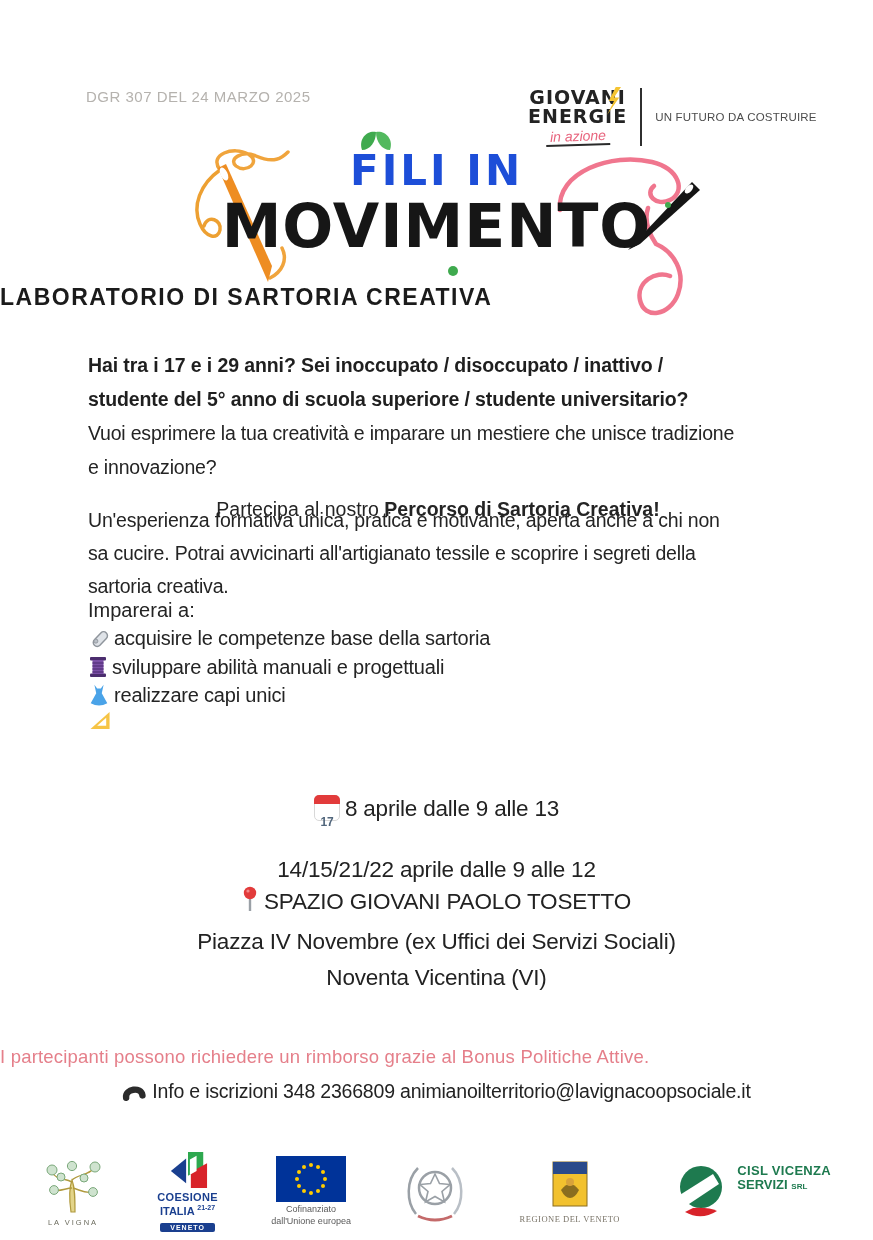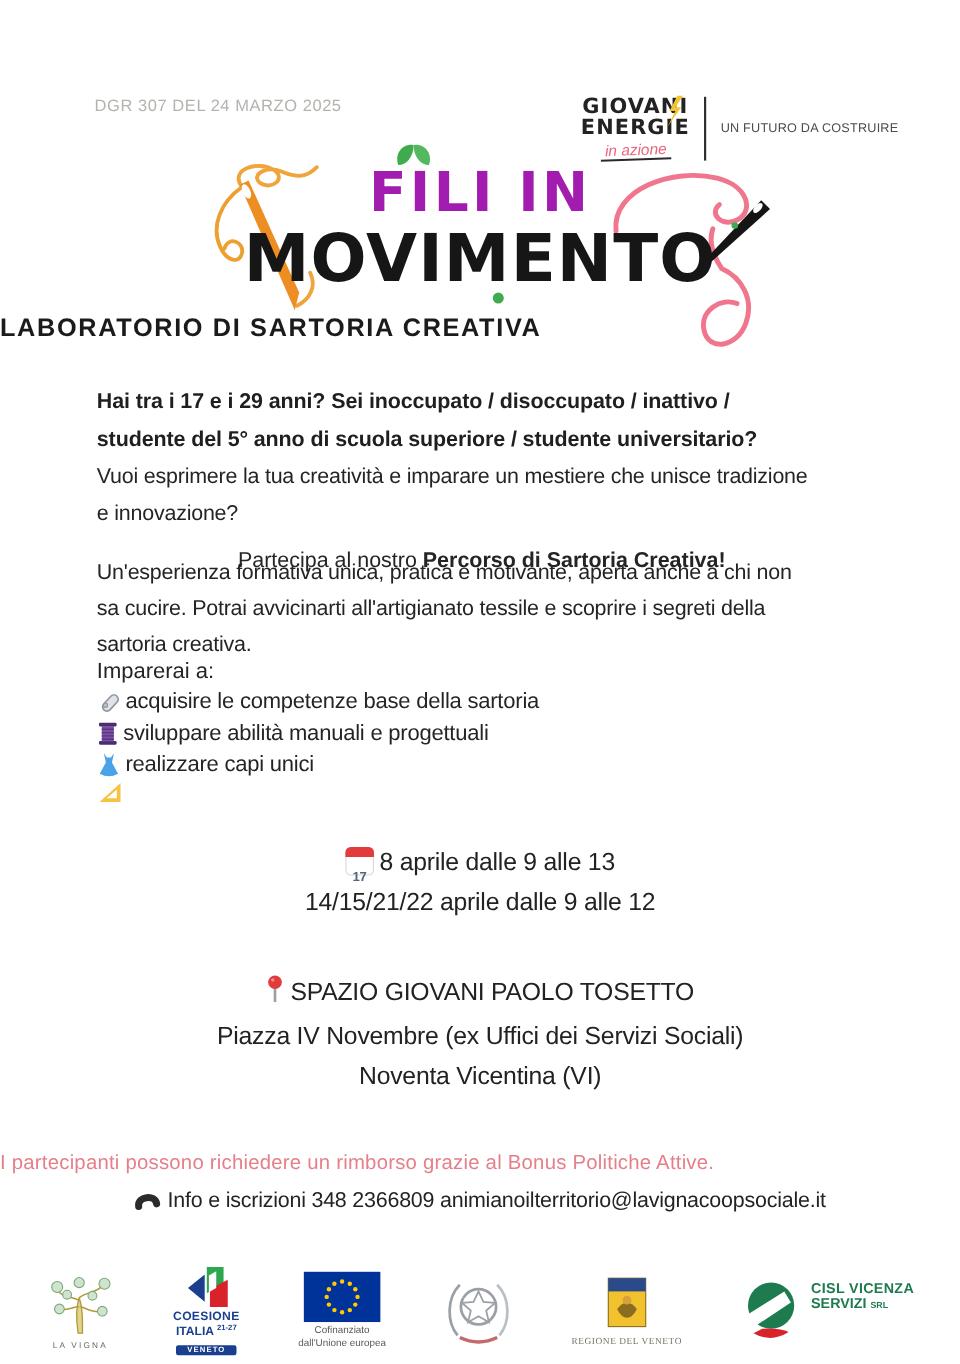--- a/index.html
+++ b/index.html
@@ -15,21 +15,21 @@
   .brand { left:528px; top:88px; display:flex; align-items:center; gap:13px; }
   .brand-text { position:relative; text-align:center; line-height:1.02; }
   .brand-l1,.brand-l2 { font-family:"DejaVu Sans", sans-serif; font-weight:bold; font-size:19px; color:#232323; letter-spacing:1px; }
   .brand-bolt { position:absolute; right:6px; top:-2px; }
   .brand-script { display:inline-block; margin-top:2px; font-style:italic; font-size:14px; color:#e8657e; border-bottom:2px solid #2a2a2a; padding:0 4px 1px; transform:rotate(-2deg); }
   .brand-divider { width:2px; height:58px; background:#2f2f2f; }
   .brand-tagline { font-size:11.5px; font-weight:normal; color:#4c4c4c; letter-spacing:.2px; }
 
   
   .title-wrap { left:0; top:146px; width:100%; text-align:center; }
-  .title-l1 { font-family:"DejaVu Sans", sans-serif; font-weight:800; font-size:50px; letter-spacing:3px; color:#a21caf; }
+  .title-l1 { font-family:"DejaVu Sans", sans-serif; font-weight:800; font-size:42px; letter-spacing:3px; color:#1d4ed8; }
   .title-l2 { font-family:"DejaVu Sans", sans-serif; font-weight:800; font-size:60px; letter-spacing:1px; color:#161616; margin-top:-4px; }
   .subtitle { left:0; top:284px; width:100%; font-size:23px; font-weight:bold; letter-spacing:1.5px; color:#1b1b1b; }
   .green-dot { left:448px; top:266px; width:10px; height:10px; border-radius:50%; background:#3faa4e; }
   .deco-left { left:190px; top:144px; }
   .deco-right { left:552px; top:148px; }
   .leaves { left:356px; top:128px; }
 
   
   .intro { left:88px; top:348px; width:700px; font-size:19.5px; line-height:34px; }
   .intro .b { font-weight:bold; white-space:nowrap; letter-spacing:-.1px; }
@@ -40,21 +40,21 @@
   .desc { left:88px; top:504px; width:720px; font-size:19.5px; line-height:33px; color:#242424; }
   .desc div { white-space:nowrap; letter-spacing:-.2px; }
 
   .skills { left:88px; top:596px; width:720px; font-size:20px; color:#242424; }
   .skills-heading { line-height:28px; }
   .skill-item { display:flex; align-items:center; gap:4px; line-height:28.5px; white-space:nowrap; letter-spacing:-.2px; }
   .skill-icon { flex:0 0 auto; display:inline-flex; }
 
   
   .schedule { left:0; top:766px; width:100%; text-align:center; font-size:22.5px; color:#222; }
-  .schedule .line { line-height:36px; letter-spacing:-.2px; }
+  .schedule .line { line-height:36px; letter-spacing:-.2px;margin-top:25px; }
   .cal { display:inline-block; width:26px; height:26px; background:#fff; border:1px solid #d8d8d8; border-radius:5px; position:relative; vertical-align:-5px; margin-right:5px; }
   .cal-top { position:absolute; top:-1px; left:-1px; right:-1px; height:9px; background:#e23b3b; border-radius:5px 5px 0 0; }
   .cal-day { position:absolute; top:8px; left:0; right:0; text-align:center; font-size:12px; font-weight:bold; color:#51667c; }
 
   .location { left:0; top:884px; width:100%; text-align:center; font-size:22.5px; color:#222; }
   .location .line { line-height:36px; letter-spacing:-.2px; }
 
   .bonus { left:0; top:1046px; width:100%; font-size:18.5px; color:#e57f8a; letter-spacing:.2px; }
   .contact { left:0; top:1080px; width:100%; text-align:center; font-size:19.5px; color:#232323; letter-spacing:-.2px; }
   .phone-icon { display:inline-block; vertical-align:-5px; margin-right:6px; transform:rotate(-8deg); }

